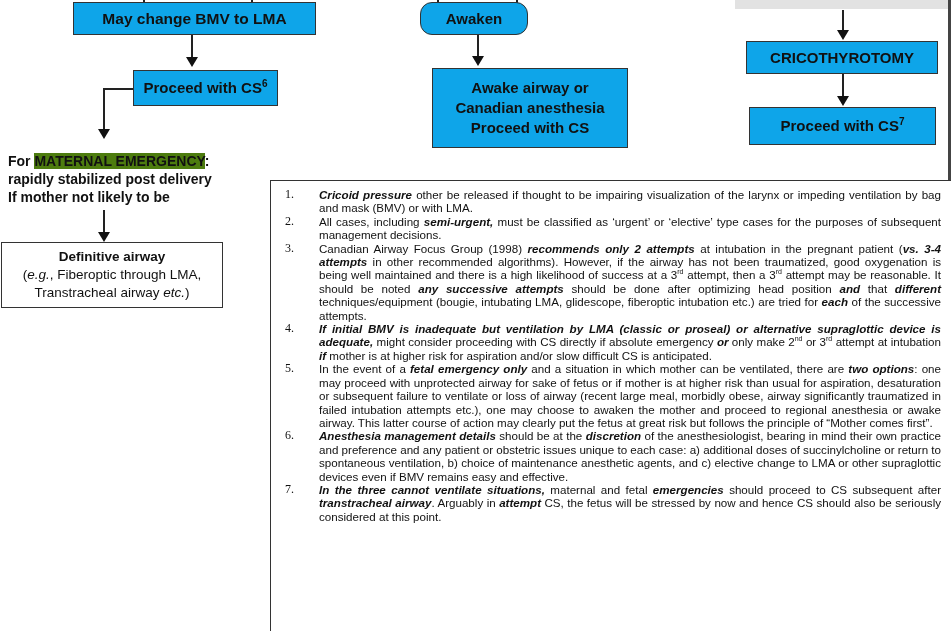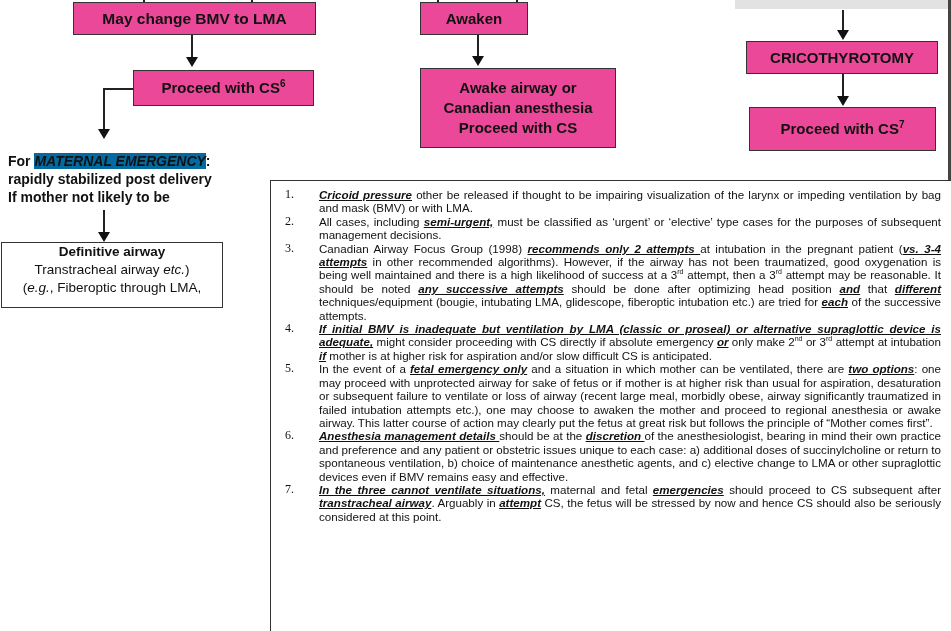--- a/index.html
+++ b/index.html
@@ -1,100 +1,100 @@
 <!DOCTYPE html>
 <html><head>
 <meta charset="utf-8">
 <style>
   html, body { margin:0; padding:0; background:#ffffff; }
   body { width:951px; height:631px; position:relative; overflow:hidden;
          font-family:"Liberation Sans", sans-serif; color:#111; }
-  .box { position:absolute; border:1.5px solid #333; background:#ec4899; box-sizing:border-box;
+  .box { position:absolute; border:1.5px solid #333; background:#0ea5e9; box-sizing:border-box;
          display:flex; align-items:center; justify-content:center; text-align:center;
          font-weight:bold; font-size:15px; line-height:20px; }
   .box sup { font-size:10px; line-height:0; vertical-align:super; }
   .vline { position:absolute; width:1.5px; background:#222; }
   .hline { position:absolute; height:1.5px; background:#222; }
   .arrowhead { position:absolute; width:0; height:0;
                border-left:6px solid transparent; border-right:6px solid transparent;
                border-top:10px solid #111; }
   .grey-top { position:absolute; background:#e2e2e2; }
   .maternal { position:absolute; left:8px; top:152px; font-weight:bold; font-size:14px; line-height:18px; }
-  .hl { background:#0369a1;font-style:italic; }
+  .hl { background:#4d7c0f; }
   .defbox { position:absolute; left:1px; top:242px; width:222px; height:66px; border:1.5px solid #333;
-            box-sizing:border-box; text-align:center; font-size:13.5px; line-height:18px; }
+            box-sizing:border-box; text-align:center; font-size:13.5px; line-height:18px; padding-top:5px; }
   .defbox .t { font-weight:bold; display:block; }
   .notes { position:absolute; left:270px; top:180px; width:681px; height:460px;
            border:1.5px solid #333; border-right:none; box-sizing:border-box; background:#fff; }
   .notes ol { list-style:none; margin:0; padding:7px 10px 0 0; }
   .notes li { position:relative; padding-left:48px; font-size:11.6px; line-height:13.4px;
               text-align:justify; }
   .notes .num { position:absolute; left:14px; top:0; font-family:"Liberation Serif", serif; font-size:12px; }
-  .notes b.u { font-style:italic; text-decoration:underline; }
+  .notes b.u { font-style:italic; }
   .notes sup { font-size:7px; line-height:0; }
   .rightbar { position:absolute; right:0; top:0; width:3px; height:631px; background:#444; }
 </style>
 </head>
 <body>
 
 <div class="vline" style="left:143px;top:0;height:3px;"></div>
 <div class="vline" style="left:251px;top:0;height:3px;"></div>
 <div class="vline" style="left:437px;top:0;height:3px;"></div>
 <div class="vline" style="left:516px;top:0;height:3px;"></div>
 
 <div class="box" style="left:73px;top:2px;width:243px;height:33px;font-size:15.5px;">
   <span>May change BMV to LMA</span>
 </div>
 <div class="vline" style="left:191px;top:35px;height:24px;"></div>
 <div class="arrowhead" style="left:186px;top:57px;"></div>
 
-<div class="box" style="left:133px;top:70px;width:181px;height:36px;">
+<div class="box" style="left:133px;top:70px;width:145px;height:36px;">
   <span><span>Proceed with CS</span><sup>6</sup></span>
 </div>
 <div class="hline" style="left:103px;top:88px;width:30px;"></div>
 <div class="vline" style="left:103px;top:88px;height:43px;"></div>
 <div class="arrowhead" style="left:98px;top:129px;"></div>
 
 <div class="maternal">
   <div><span>For </span><span class="hl">MATERNAL EMERGENCY</span><span>:</span></div>
   <div>rapidly stabilized post delivery</div>
   <div>If mother not likely to be</div>
 </div>
 <div class="vline" style="left:103px;top:210px;height:24px;"></div>
 <div class="arrowhead" style="left:98px;top:232px;"></div>
 
 <div class="defbox">
   <span class="t">Definitive airway</span>
+  <div><span>(</span><i>e.g.</i><span>, Fiberoptic through LMA,</span></div>
   <div><span>Transtracheal airway </span><i>etc.</i><span>)</span></div>
-  <div><span>(</span><i>e.g.</i><span>, Fiberoptic through LMA,</span></div>
 </div>
 
-<div class="box" style="left:420px;top:2px;width:108px;height:33px;">
+<div class="box" style="left:420px;top:2px;width:108px;height:33px;border-radius:12px;">
   <span>Awaken</span>
 </div>
 <div class="vline" style="left:477px;top:35px;height:23px;"></div>
 <div class="arrowhead" style="left:472px;top:56px;"></div>
 
-<div class="box" style="left:420px;top:68px;width:196px;height:80px;flex-direction:column;">
+<div class="box" style="left:432px;top:68px;width:196px;height:80px;flex-direction:column;">
   <span>Awake airway or</span>
   <span>Canadian anesthesia</span>
   <span>Proceed with CS</span>
 </div>
 
 <div class="grey-top" style="left:735px;top:0;width:213px;height:9px;"></div>
 <div class="vline" style="left:842px;top:10px;height:22px;"></div>
 <div class="arrowhead" style="left:837px;top:30px;"></div>
 
 <div class="box" style="left:746px;top:41px;width:192px;height:33px;">
   <span>CRICOTHYROTOMY</span>
 </div>
 <div class="vline" style="left:842px;top:74px;height:24px;"></div>
 <div class="arrowhead" style="left:837px;top:96px;"></div>
 
-<div class="box" style="left:749px;top:107px;width:187px;height:44px;align-items:center;">
+<div class="box" style="left:749px;top:107px;width:187px;height:38px;align-items:center;">
   <span><span>Proceed with CS</span><sup>7</sup></span>
 </div>
 
 <div class="rightbar"></div>
 
 <div class="notes">
   <ol>
     <li>
       <span class="num">1.</span>
       <b class="u">Cricoid pressure</b><span> other be released if thought to be impairing visualization of the larynx or impeding ventilation by bag and mask (BMV) or with LMA.</span>

